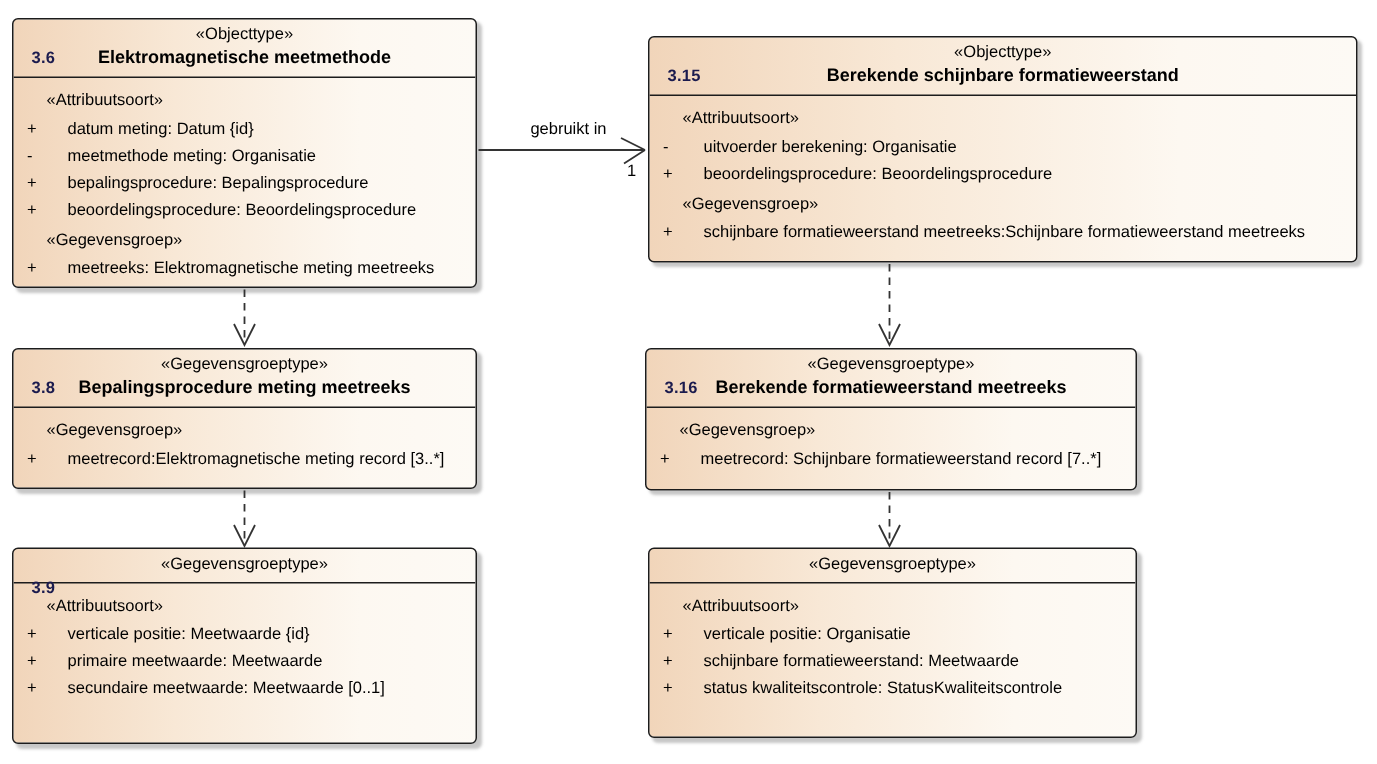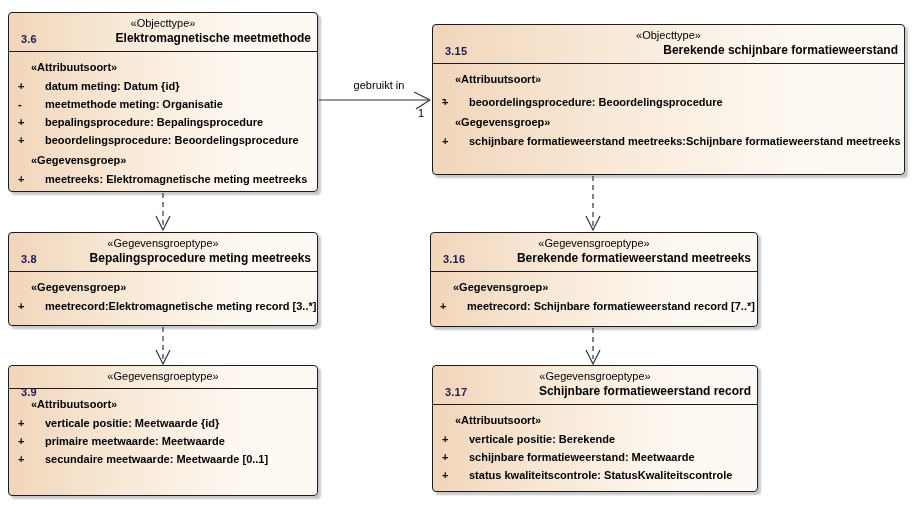--- a/index.html
+++ b/index.html
@@ -12,26 +12,26 @@
     border:1px solid #1c1c1c;border-radius:4px;
     background:linear-gradient(90deg,#f1d5ba 0%,#f8e8d6 35%,#fdf8f1 75%,#fdfaf5 100%);
     box-shadow:3px 3px 2px rgba(130,130,130,.45);
     overflow:hidden;
   }
   .box-title{
     position:relative;border-bottom:1px solid #1c1c1c;
     padding:3px 6px 5px 6px;
   }
   .stereo{text-align:center;font-size:11px;line-height:14px;}
-  .name-row{position:relative;text-align:right;font-weight:bold;font-size:12px;line-height:16px;}
+  .name-row{position:relative;text-align:center;font-weight:bold;font-size:12px;line-height:16px;}
   .num{
     position:absolute;left:6px;top:1px;font-size:11px;font-weight:bold;color:#1b1b4e;
     letter-spacing:.2px;
   }
-  .box-body{padding:4px 4px 4px 0;font-size:11px;font-weight:bold;}
+  .box-body{padding:4px 4px 4px 0;font-size:11px;}
   .sec-heading{padding:4px 0 3px 22px;line-height:14px;}
   .attr-row{position:relative;padding:2px 2px 2px 36px;line-height:14px;white-space:nowrap;}
   .vis{position:absolute;left:9px;top:2px;}
   .connector-layer{position:absolute;left:0;top:0;pointer-events:none;}
   .connector-layer text{font-family:"Liberation Sans",sans-serif;font-size:11px;fill:#000;}
 </style>
 </head>
 <body>
 
 <div class="canvas">
@@ -75,20 +75,21 @@
       <div class="stereo">«Objecttype»</div>
       <div class="name-row">
         <span class="num">3.15</span>
         <span>Berekende schijnbare formatieweerstand</span>
       </div>
     </div>
     <div class="box-body">
       <div class="sec-heading">«Attribuutsoort»</div>
       <div class="attr-row">
         <span class="vis">-</span>
+        <span>uitvoerder berekening: Organisatie</span>
       </div>
       <div class="attr-row">
         <span class="vis">+</span>
         <span>beoordelingsprocedure: Beoordelingsprocedure</span>
       </div>
       <div class="sec-heading">«Gegevensgroep»</div>
       <div class="attr-row">
         <span class="vis">+</span>
         <span>schijnbare formatieweerstand meetreeks:Schijnbare formatieweerstand meetreeks</span>
       </div>
@@ -149,30 +150,26 @@
       <div class="attr-row">
         <span class="vis">+</span>
         <span>secundaire meetwaarde: Meetwaarde [0..1]</span>
       </div>
     </div>
   </div>
 
   <div class="uml-box" style="left:432px;top:365px;width:326px;height:127px">
     <div class="box-title">
       <div class="stereo">«Gegevensgroeptype»</div>
-      <div class="name-row">
-        <span class="num">3.17</span>
-        <span>Schijnbare formatieweerstand record</span>
-      </div>
-    </div>
-    <div class="box-body">
-      <div class="sec-heading">«Attribuutsoort»</div>
-      <div class="attr-row">
-        <span class="vis">+</span>
-        <span>verticale positie: Berekende</span>
+    </div>
+    <div class="box-body">
+      <div class="sec-heading">«Attribuutsoort»</div>
+      <div class="attr-row">
+        <span class="vis">+</span>
+        <span>verticale positie: Organisatie</span>
       </div>
       <div class="attr-row">
         <span class="vis">+</span>
         <span>schijnbare formatieweerstand: Meetwaarde</span>
       </div>
       <div class="attr-row">
         <span class="vis">+</span>
         <span>status kwaliteitscontrole: StatusKwaliteitscontrole</span>
       </div>
     </div>

